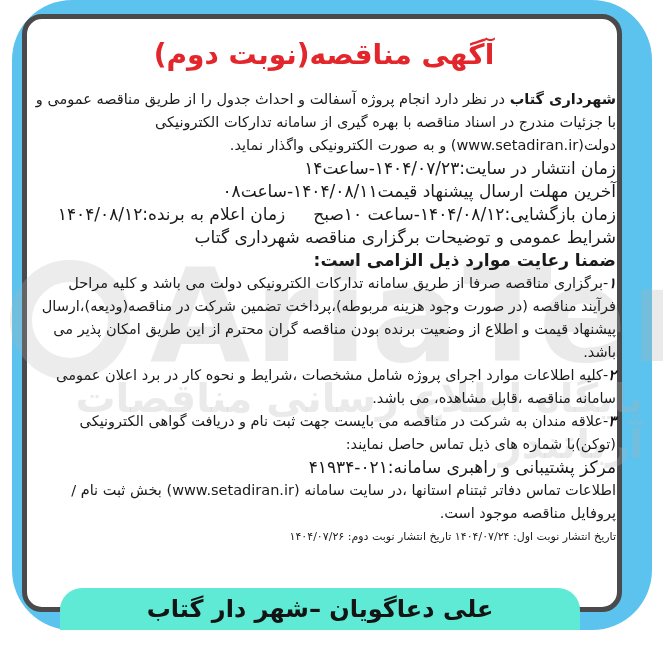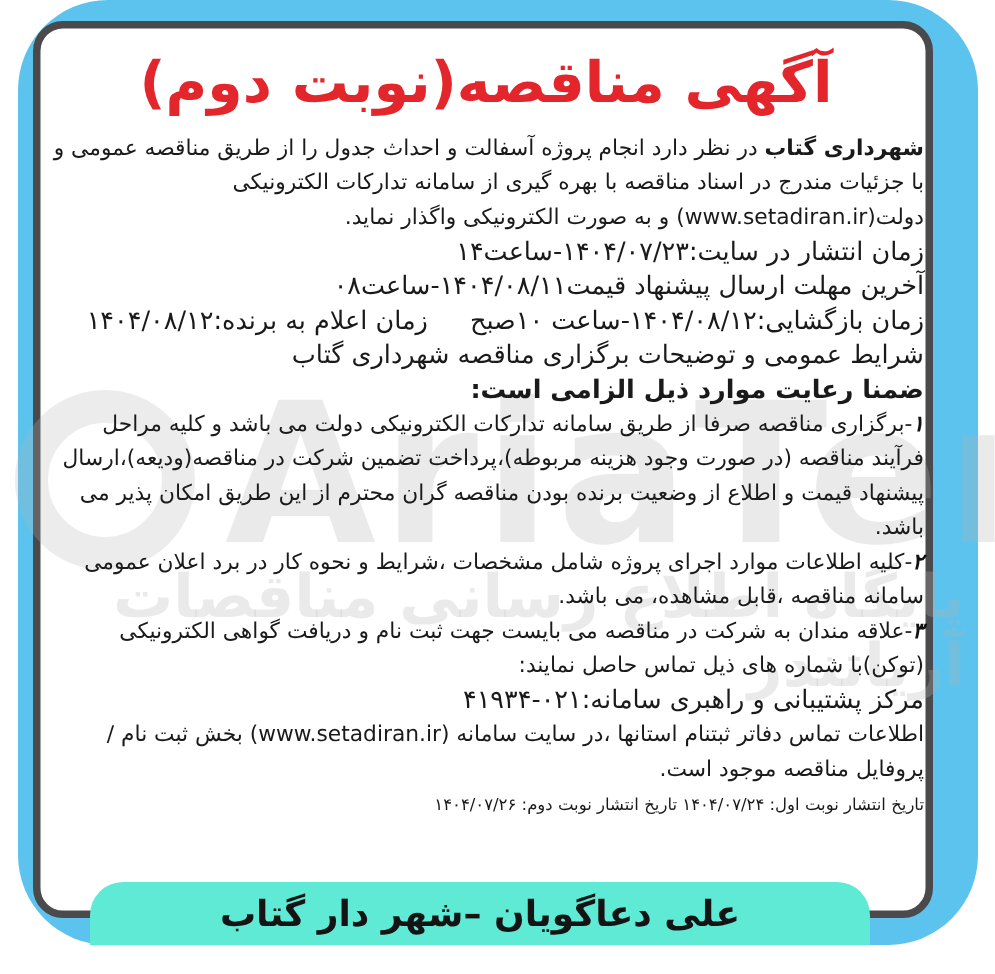--- a/index.html
+++ b/index.html
@@ -24,21 +24,21 @@
       border: 22px solid rgba(180,180,180,0.25); border-radius: 50%; box-sizing: border-box; }
     .wm-text { position:absolute; left: 150px; top: -10px; font-size: 130px; letter-spacing: 4px; }
     .wm-sub { position:absolute; right: 20px; top: 125px; font-size: 40px; direction: rtl; text-align: right; }
     .content {
       position: absolute; left: 32px; top: 22px; width: 584px;
       direction: rtl; text-align: right; color: #1a1a1a;
       font-family: "DejaVu Sans", sans-serif;
     }
     .title {
       text-align: center; color: #e3262b; font-weight: bold;
-      font-size: 38px; line-height: 58px; margin: 4px 0 4px 0;
+      font-size: 28px; line-height: 58px; margin: 4px 0 4px 0;
       font-family: "DejaVu Sans", sans-serif;
     }
     .para { font-size: 14.5px; line-height: 23px; margin: 0; }
     .para b { font-weight: bold; }
     .line { font-size: 17px; line-height: 23px; margin: 0; }
     .heading { font-size: 17px; font-weight: bold; line-height: 23px; margin: 0; }
     .num { font-weight: bold; font-style: italic; color: #111; }
     .gap { display: inline-block; width: 28px; }
     .footer-dates { font-size: 11px; font-weight: normal; line-height: 24px; margin: 0; }
     .signature {

